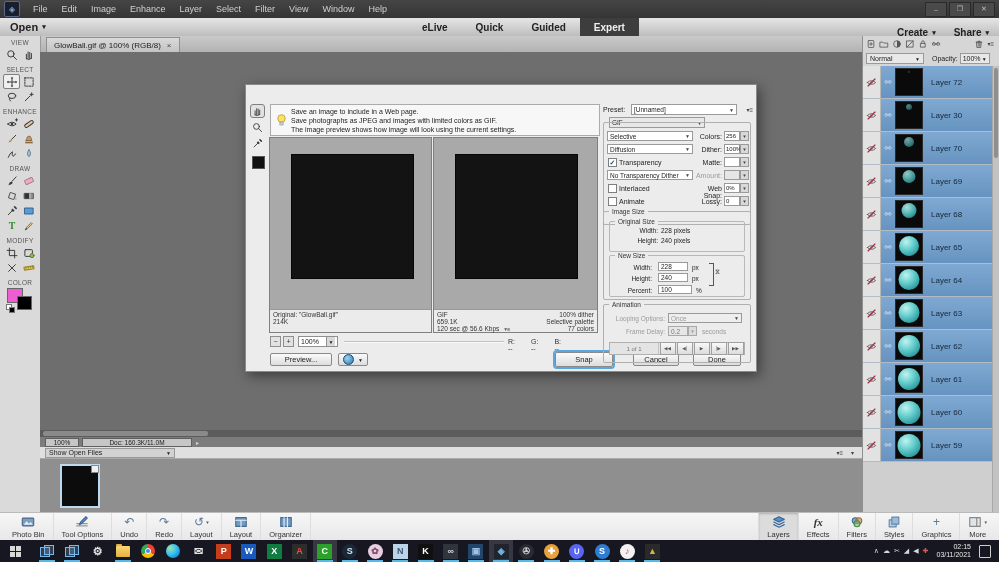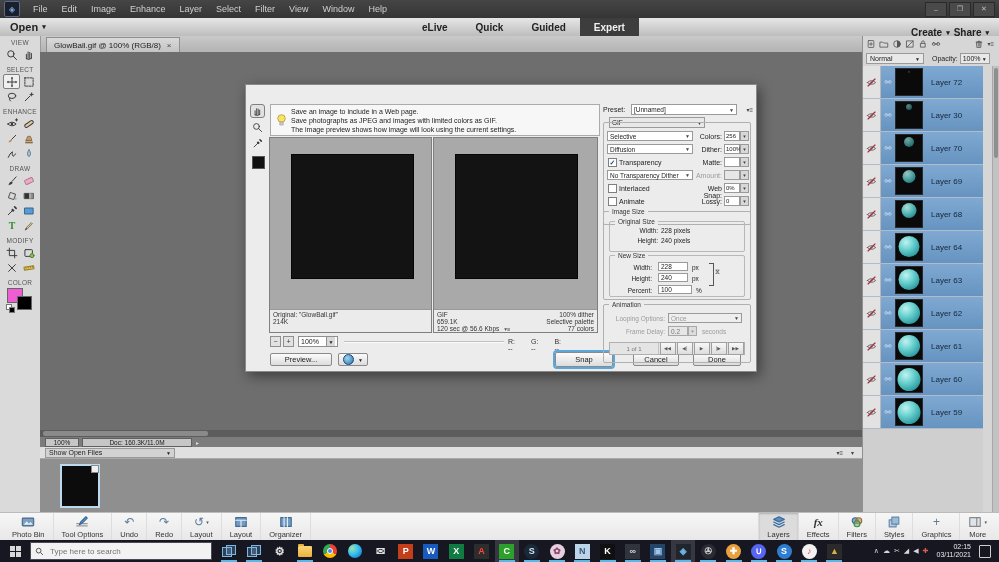--- a/index.html
+++ b/index.html
@@ -13,21 +13,21 @@
   #winctrls{margin-left:auto;display:flex;margin-right:4px;}
   .wc{width:20px;height:13px;display:flex;align-items:center;justify-content:center;font-size:7px;color:#bbb;background:#4a4a4a;border:1px solid #2a2a2a;margin-left:2px;}
 
   
   #modebar{position:absolute;left:0;top:18px;width:999px;height:18px;background:linear-gradient(#e6e6e6,#bdbdbd);border-bottom:1px solid #8a8a8a;display:flex;align-items:center;font-size:10px;color:#222;}
   #openbtn{font-weight:bold;font-size:11px;margin-left:10px;display:flex;align-items:center;gap:4px;}
   #openbtn .arr{font-size:7px;}
   #modetabs{position:absolute;left:408px;top:0;height:18px;display:flex;}
   .mtab{padding:0 14px;height:18px;display:flex;align-items:center;font-weight:bold;}
   .mtab.active{background:#3d3d3d;color:#f0f0f0;}
-  #crshare{position:absolute;right:10px;top:0;height:29px;display:flex;gap:4px;align-items:center;font-weight:bold;}
+  #crshare{position:absolute;right:10px;top:0;height:29px;display:flex;gap:18px;align-items:center;font-weight:bold;}
   .cs{display:flex;align-items:center;gap:4px;}
   .cs .arr{font-size:7px;}
 
   
   #docstrip{position:absolute;left:40px;top:36px;width:822px;height:16px;background:linear-gradient(#c9c9c9,#b3b3b3);border-bottom:1px solid #8f8f8f;}
   #doctab{position:absolute;left:6px;top:1px;height:15px;background:linear-gradient(#d9d9d9,#c2c2c2);border:1px solid #8f8f8f;border-bottom:none;display:flex;align-items:center;gap:6px;padding:0 7px;font-size:8px;color:#1c1c1c;}
   #doctab .x{font-size:8px;color:#444;}
 
   
   #toolspanel{position:absolute;left:0;top:36px;width:40px;height:404px;background:#dadada;border-right:1px solid #9a9a9a;overflow:hidden;}
@@ -128,21 +128,21 @@
   #lp-header{position:absolute;left:0;top:0;width:100%;height:15px;display:flex;align-items:center;padding:0 3px;box-sizing:border-box;gap:3px;}
   #lp-header svg{width:10px;height:10px;stroke:#555;}
   #lp-trash{margin-left:auto;}
   #lp-menu{font-size:6px;color:#444;margin-right:2px;}
   #lp-blend{position:absolute;left:0;top:15px;width:100%;height:15px;display:flex;align-items:center;padding:0 3px;box-sizing:border-box;font-size:7px;color:#222;}
   #blend-sel{width:58px;height:11px;background:#e8e8e8;border:1px solid #9a9a9a;display:flex;align-items:center;padding:0 3px;box-sizing:border-box;}
   #blend-sel .arr{margin-left:auto;font-size:5px;}
   #opac-lab{margin-left:8px;}
   #opac-sel{width:30px;height:11px;background:#e8e8e8;border:1px solid #9a9a9a;display:flex;align-items:center;padding:0 2px;box-sizing:border-box;margin-left:2px;}
   #opac-sel .arr{margin-left:auto;font-size:5px;}
-  #layerlist{position:absolute;left:0;top:30px;width:120px;height:446px;overflow:hidden;background:#cfcfcf;}
+  #layerlist{position:absolute;left:0;top:30px;width:130px;height:446px;overflow:hidden;background:#cfcfcf;}
   .lrow{position:relative;width:100%;height:32px;border-bottom:1px solid #b2bcc6;display:flex;}
   .eyecell{width:17px;background:#e2e2e2;border-right:1px solid #b8b8b8;display:flex;align-items:center;justify-content:center;}
   .eyecell svg{width:11px;height:11px;}
   .rowbody{flex:1;background:linear-gradient(#7fa9d2,#6693c0);display:flex;align-items:center;}
   .linkico{width:14px;display:flex;justify-content:center;opacity:.75;}
   .linkico svg{width:8px;height:8px;stroke:#e8f0f8;}
   .lthumb{position:relative;width:26px;height:26px;background:#0a0a0a;border:1px solid #2a2a2a;overflow:hidden;}
   .ball{position:absolute;left:50%;top:2px;transform:translateX(-50%);border-radius:50%;background:radial-gradient(circle at 36% 30%,#c2f2ef 0%,#6fd4d2 35%,#3aa7ab 68%,#1c6e74 100%);}
   .lname{font-size:8px;color:#14273a;margin-left:8px;}
   #lscroll{position:absolute;right:0;top:30px;width:7px;height:446px;background:#c2c2c2;border-left:1px solid #a8a8a8;box-sizing:border-box;}
@@ -783,23 +783,23 @@
           </div>
           <div class="rowbody">
             <span class="linkico">
               <svg viewBox="0 0 16 16" class="ic" style="width: 8px; height: 8px;">
                 <rect x="1.5" y="5.5" width="5.5" height="5" rx="2.5"></rect>
                 <rect x="9" y="5.5" width="5.5" height="5" rx="2.5"></rect>
                 <path d="M5.5 8 h5"></path>
               </svg>
             </span>
             <div class="lthumb">
-              <div class="ball" style="width: 21px; height: 21px; opacity: 1;"></div>
-            </div>
-            <span class="lname">Layer 64</span>
+              <div class="ball" style="width: 20px; height: 20px; opacity: 1;"></div>
+            </div>
+            <span class="lname">Layer 65</span>
           </div>
         </div>
         <div class="lrow">
           <div class="eyecell">
             <svg viewBox="0 0 16 16" class="ic" style="width: 11px; height: 11px;">
               <path d="M2 8 q6 -5.5 12 0 q-6 5.5 -12 0 Z" stroke="#6a5a5a"></path>
               <circle cx="8" cy="8" r="1.5" fill="#6a5a5a" stroke="none"></circle>
               <path d="M3 13 L13 3" stroke="#a03048" stroke-width="1.8"></path>
             </svg>
           </div>
@@ -807,20 +807,42 @@
             <span class="linkico">
               <svg viewBox="0 0 16 16" class="ic" style="width: 8px; height: 8px;">
                 <rect x="1.5" y="5.5" width="5.5" height="5" rx="2.5"></rect>
                 <rect x="9" y="5.5" width="5.5" height="5" rx="2.5"></rect>
                 <path d="M5.5 8 h5"></path>
               </svg>
             </span>
             <div class="lthumb">
               <div class="ball" style="width: 21px; height: 21px; opacity: 1;"></div>
             </div>
+            <span class="lname">Layer 64</span>
+          </div>
+        </div>
+        <div class="lrow">
+          <div class="eyecell">
+            <svg viewBox="0 0 16 16" class="ic" style="width: 11px; height: 11px;">
+              <path d="M2 8 q6 -5.5 12 0 q-6 5.5 -12 0 Z" stroke="#6a5a5a"></path>
+              <circle cx="8" cy="8" r="1.5" fill="#6a5a5a" stroke="none"></circle>
+              <path d="M3 13 L13 3" stroke="#a03048" stroke-width="1.8"></path>
+            </svg>
+          </div>
+          <div class="rowbody">
+            <span class="linkico">
+              <svg viewBox="0 0 16 16" class="ic" style="width: 8px; height: 8px;">
+                <rect x="1.5" y="5.5" width="5.5" height="5" rx="2.5"></rect>
+                <rect x="9" y="5.5" width="5.5" height="5" rx="2.5"></rect>
+                <path d="M5.5 8 h5"></path>
+              </svg>
+            </span>
+            <div class="lthumb">
+              <div class="ball" style="width: 21px; height: 21px; opacity: 1;"></div>
+            </div>
             <span class="lname">Layer 63</span>
           </div>
         </div>
         <div class="lrow">
           <div class="eyecell">
             <svg viewBox="0 0 16 16" class="ic" style="width: 11px; height: 11px;">
               <path d="M2 8 q6 -5.5 12 0 q-6 5.5 -12 0 Z" stroke="#6a5a5a"></path>
               <circle cx="8" cy="8" r="1.5" fill="#6a5a5a" stroke="none"></circle>
               <path d="M3 13 L13 3" stroke="#a03048" stroke-width="1.8"></path>
             </svg>
@@ -1038,27 +1060,20 @@
 
   <div id="wintaskbar">
     <div id="startbtn">
         <div class="wlogo">
           <i></i>
           <i></i>
           <i></i>
           <i></i>
         </div>
       </div>
-    <div id="searchbox">
-      <svg viewBox="0 0 16 16">
-          <circle cx="6.5" cy="6.5" r="4.2" fill="none" stroke="#444" stroke-width="1.6"></circle>
-          <path d="M9.8 9.8 L14 14" stroke="#444" stroke-width="1.6"></path>
-        </svg>
-      <input type="text" placeholder="Type here to search" style="">
-    </div>
     <div id="taskicons">
         <div class="wicon">
           <div class="panes">
             <i></i>
             <i></i>
           </div>
           <div class="ul"></div>
         </div>
         <div class="wicon">
           <div class="panes">

